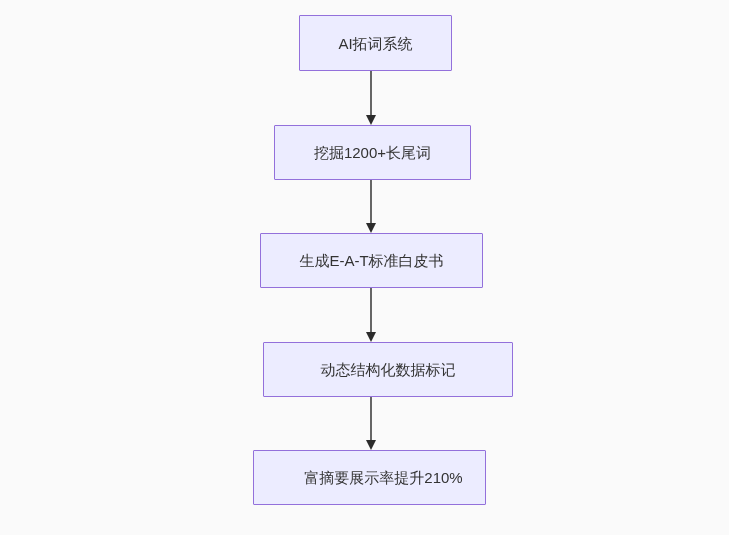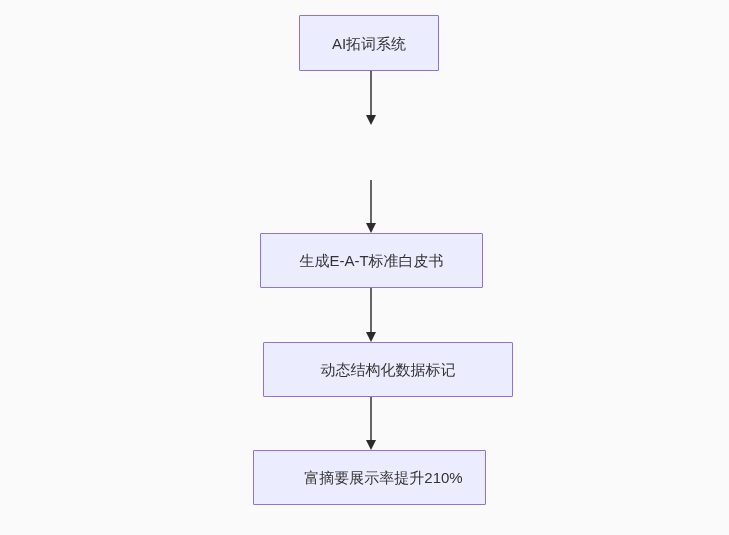--- a/index.html
+++ b/index.html
@@ -39,21 +39,21 @@
     border-radius: 1px;
     color: var(--node-text);
     font-size: 15px;
     line-height: 1;
     display: flex;
     align-items: center;
     justify-content: center;
     text-align: center;
     white-space: nowrap;
   }
-  .node-1 { left: 299px; top: 15px;  width: 140px; height: 56px; }
+  .node-1 { left: 299px; top: 15px;  width: 153px; height: 56px; }
   .node-2 { left: 274px; top: 125px; width: 197px; height: 55px; }
   .node-3 { left: 260px; top: 233px; width: 223px; height: 55px; }
   .node-4 { left: 263px; top: 342px; width: 250px; height: 55px; }
   .node-5 { left: 253px; top: 450px; width: 233px; height: 55px; padding-left: 28px; }
   .edge-line {
     stroke: var(--edge-line);
     stroke-width: 1.8;
     fill: none;
   }
   .edge-head {
@@ -82,20 +82,23 @@
     <g>
       <line class="edge-line" x1="371" y1="397" x2="371" y2="441"></line>
       <polygon class="edge-head" points="366,440 376,440 371,450"></polygon>
     </g>
   </svg>
 
   <div class="node node-1">
     <span>AI拓词系统</span>
   </div>
 
+  <div class="node node-2">
+    <span>挖掘1200+长尾词</span>
+  </div>
 
   <div class="node node-3">
     <span>生成E-A-T标准白皮书</span>
   </div>
 
   <div class="node node-4">
     <span>动态结构化数据标记</span>
   </div>
 
   <div class="node node-5">

